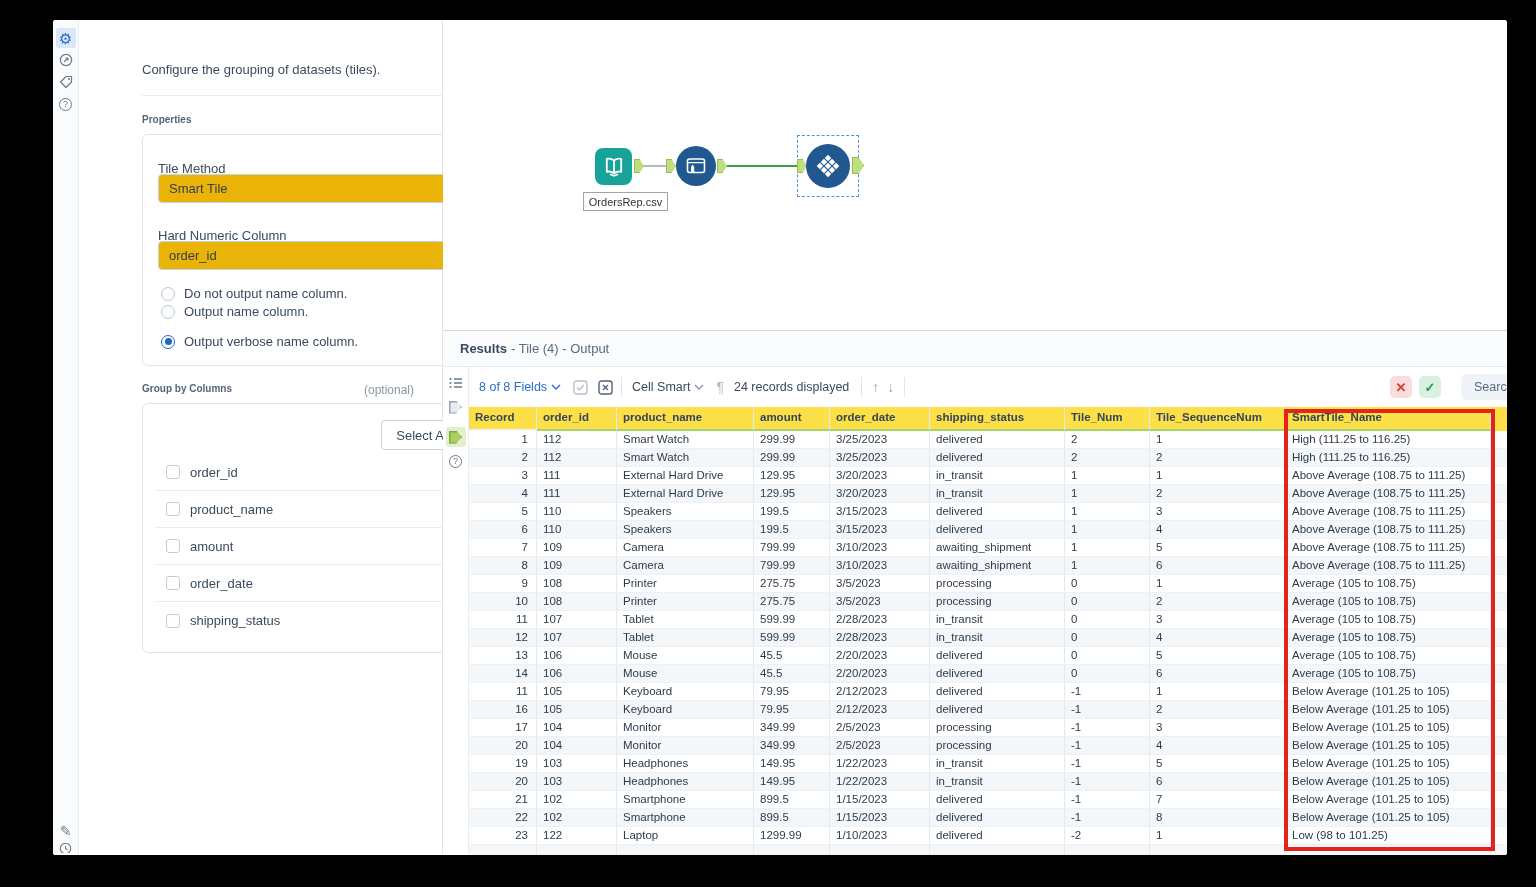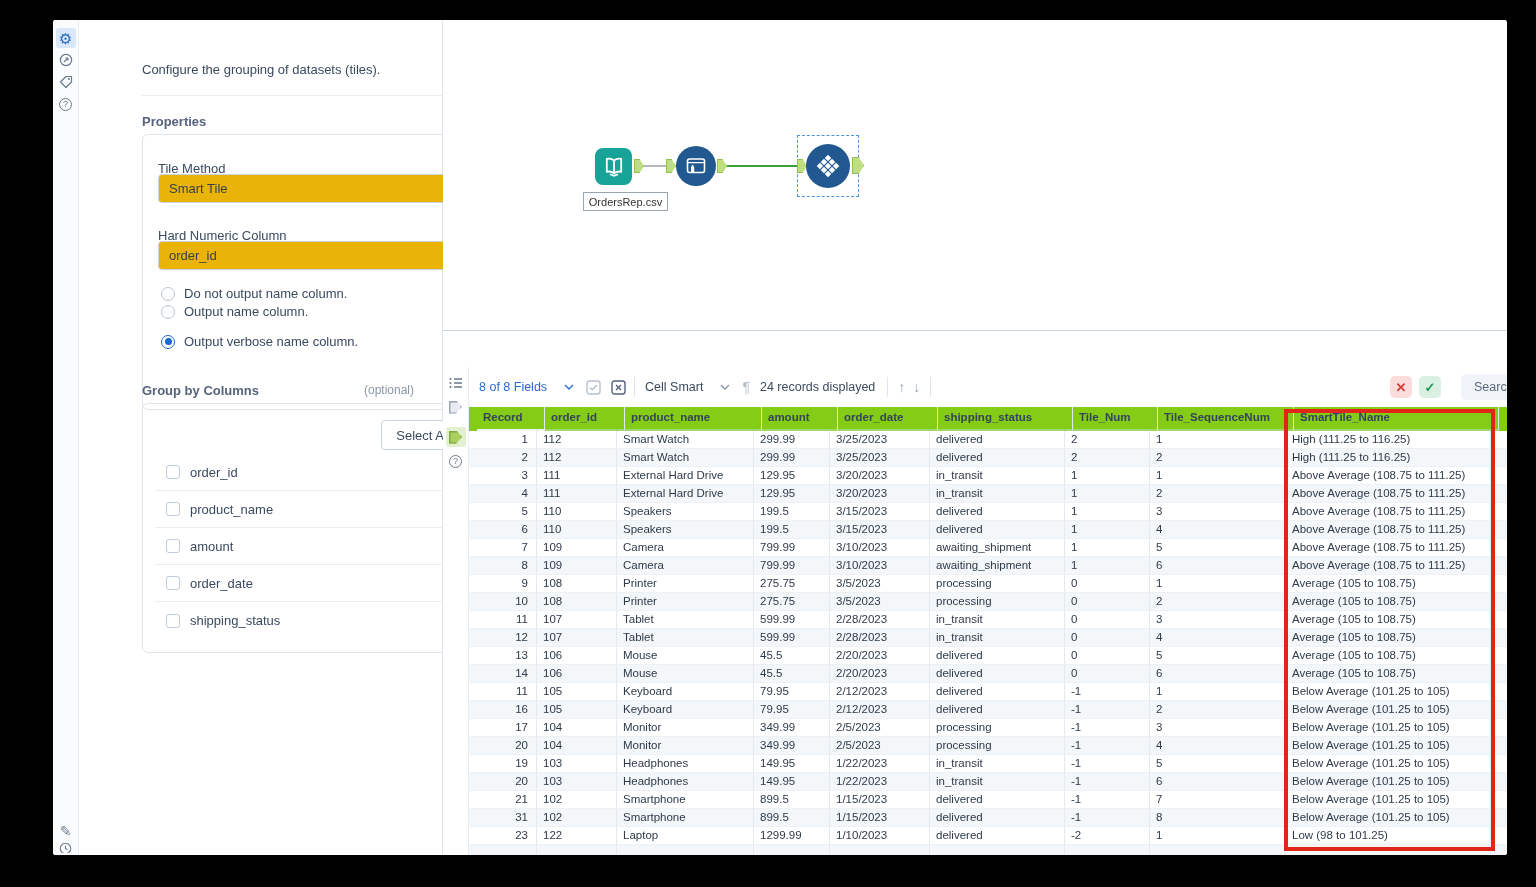--- a/index.html
+++ b/index.html
@@ -20,26 +20,26 @@
   .istrip-btn.active { background:#d9e7f8; color:#2b6cb8; }
   .istrip-gear { font-size:15px; line-height:1; }
   .qmark { width:13px; height:13px; border:1.2px solid #6b7a8b; border-radius:50%;
            font-size:9px; display:flex; align-items:center; justify-content:center; color:#6b7a8b; }
   .istrip-bottom { position:absolute; bottom:0; left:0; width:100%; }
   .pencil { font-size:14px; color:#6b7a8b; }
   .half-icon { overflow:hidden; height:10px; }
 
   .cfg-desc { position:absolute; left:89px; top:42px; width:330px; font-size:13px; color:#3b4a5f; }
   .cfg-div1 { position:absolute; left:89px; top:75px; width:339px; border-top:1px solid #e8edf2; }
-  .cfg-sec-title { position:absolute; font-size:13px; font-weight:bold; color:#56637c; }
+  .cfg-sec-title { position:absolute; font-size:10px; font-weight:bold; color:#56637c; }
   .t-props { left:89px; top:94px; }
   .t-group { left:89px; top:363px; }
   .t-optional { position:absolute; top:363px; right:28px; font-size:12px; color:#8a96a5; font-weight:normal; }
 
-  .props-box { position:absolute; left:89px; top:114px; width:339px; height:276px;
+  .props-box { position:absolute; left:89px; top:114px; width:339px; height:232px;
                border:1px solid #dfe5ec; border-radius:6px;padding-left:42px; }
   .fld-label { position:absolute; left:15px; font-size:13px; color:#3b4a5f; }
   .select { position:absolute; left:15px; width:309px; height:29px; border:1px solid #c9d3de;
             border-radius:4px; background:#eab308; display:flex; align-items:center;
             padding:0 10px; font-size:13px; color:#333f4e; }
   .select .chev { margin-left:auto; }
   .radio-row { position:absolute; left:18px; display:flex; align-items:center; gap:9px;
                font-size:13px; color:#3b4a5f; }
   .radio { width:14px; height:14px; border:1.5px solid #b9c4d0; border-radius:50%; background:#fff;
            position:relative; flex:0 0 auto; }
@@ -84,37 +84,37 @@
                border-right:1px solid #e8edf2; }
   .rstrip-btn { width:20px; height:20px; margin:4px auto; display:flex; align-items:center;
                 justify-content:center; border-radius:3px; }
   .rstrip-btn.active { background:#e2f0cf; }
   .pent { width:13px; height:13px; clip-path:polygon(0 0,55% 0,100% 50%,55% 100%,0 100%); }
   .pent.gray { background:#e8ecf1; box-shadow:inset 0 0 0 1.5px #98a4b3; }
   .pent.green { background:#a9cf5e; box-shadow:inset 0 0 0 1.5px #7fa83f; }
 
   .res-toolbar { position:absolute; left:26px; top:36px; right:0; height:40px; background:#fff;
                  display:flex; align-items:center; padding-left:10px; font-size:12.5px; color:#3b4a5f; }
-  .tb-item { display:flex; align-items:center; gap:17px; margin-right:12px; white-space:nowrap; }
+  .tb-item { display:flex; align-items:center; gap:4px; margin-right:12px; white-space:nowrap; }
   .tb-link { color:#2a6bce; }
   .tb-div { width:1px; height:20px; background:#dfe5ec; margin:0 10px 0 2px; }
   .tb-icon { color:#98a4b3; display:flex; align-items:center; }
   .pilcrow { font-size:14px; color:#b2bcc8; margin-right:10px; }
   .arrow-ico { font-size:14px; color:#9aa6b4; margin-right:8px; }
   .tb-spacer { flex:1; }
   .btn-x { width:22px; height:22px; border-radius:5px; background:#fbdcdc; color:#d83a34;
            display:flex; align-items:center; justify-content:center; font-size:13px; font-weight:bold; margin-right:7px; }
   .btn-ok { width:22px; height:22px; border-radius:5px; background:#d9f0e2; color:#1e9e57;
             display:flex; align-items:center; justify-content:center; font-size:13px; font-weight:bold; margin-right:20px; }
   .searchbox { width:46px; height:26px; background:#f0f3f7; border-radius:6px 0 0 6px;
                display:flex; align-items:center; gap:5px; padding-left:8px; overflow:hidden;
                font-size:12.5px; color:#5a6a7e; white-space:nowrap; }
 
   .res-table { position:absolute; left:26px; top:76px; right:0; bottom:0; overflow:hidden; }
-  .thead { display:flex; height:24px; background:#84cc16;justify-content:center; }
+  .thead { display:flex; height:24px; background:#fde047; }
   .th { font-size:11.5px; font-weight:bold; color:#34445c; padding:4px 0 0 6px;
         border-right:1px solid #e2e9f0; border-bottom:2px solid #a3d66d; overflow:hidden; white-space:nowrap; }
   .th.nounder { border-bottom:2px solid #f0f3f6; }
   .tr { display:flex; height:18px; background:#fff; border-bottom:1px solid #edf1f6; }
   .tr.alt { background:#f3f7fa; }
   .td { font-size:11.5px; color:#2e3a49; padding:2px 0 0 6px; border-right:1px solid #e2e9f0;
         overflow:hidden; white-space:nowrap; }
   .td.c0 { text-align:right; padding-right:8px; padding-left:0; }
   .c0{width:68px;flex:0 0 68px}.c1{width:80px;flex:0 0 80px}.c2{width:137px;flex:0 0 137px}
   .c3{width:76px;flex:0 0 76px}.c4{width:100px;flex:0 0 100px}.c5{width:135px;flex:0 0 135px}
@@ -260,20 +260,24 @@
               <rect x="17.4" y="17.4" width="4.6" height="4.6" fill="#fff"></rect>
         </g>
       </svg>
     </div>
     <div class="anchor" style="left:409px; top:137px; width:12px; height:17px"></div>
 
     <div class="tool-label">OrdersRep.csv</div>
   </section>
 
   <section class="results">
+    <div class="res-titlebar">
+      <b>Results</b>
+      <span>- Tile (4) - Output</span>
+    </div>
 
     <div class="res-strip">
       <div class="rstrip-btn" style="margin-top:6px">
         <svg width="14" height="12" viewBox="0 0 14 12">
               <circle cx="1.5" cy="2" r="1.1" fill="#6b7a8b"></circle>
               <circle cx="1.5" cy="6" r="1.1" fill="#6b7a8b"></circle>
               <circle cx="1.5" cy="10" r="1.1" fill="#6b7a8b"></circle>
               <path d="M5 2h8 M5 6h8 M5 10h8" stroke="#6b7a8b" stroke-width="1.3"></path>
             </svg>
       </div>
@@ -570,21 +574,21 @@
               <div class="td c1">102</div>
               <div class="td c2">Smartphone</div>
               <div class="td c3">899.5</div>
               <div class="td c4">1/15/2023</div>
               <div class="td c5">delivered</div>
               <div class="td c6">-1</div>
               <div class="td c7">7</div>
               <div class="td c8">Below Average (101.25 to 105)</div>
             </div>
             <div class="tr alt">
-              <div class="td c0">31</div>
+              <div class="td c0">22</div>
               <div class="td c1">102</div>
               <div class="td c2">Smartphone</div>
               <div class="td c3">899.5</div>
               <div class="td c4">1/15/2023</div>
               <div class="td c5">delivered</div>
               <div class="td c6">-1</div>
               <div class="td c7">8</div>
               <div class="td c8">Below Average (101.25 to 105)</div>
             </div>
             <div class="tr">

